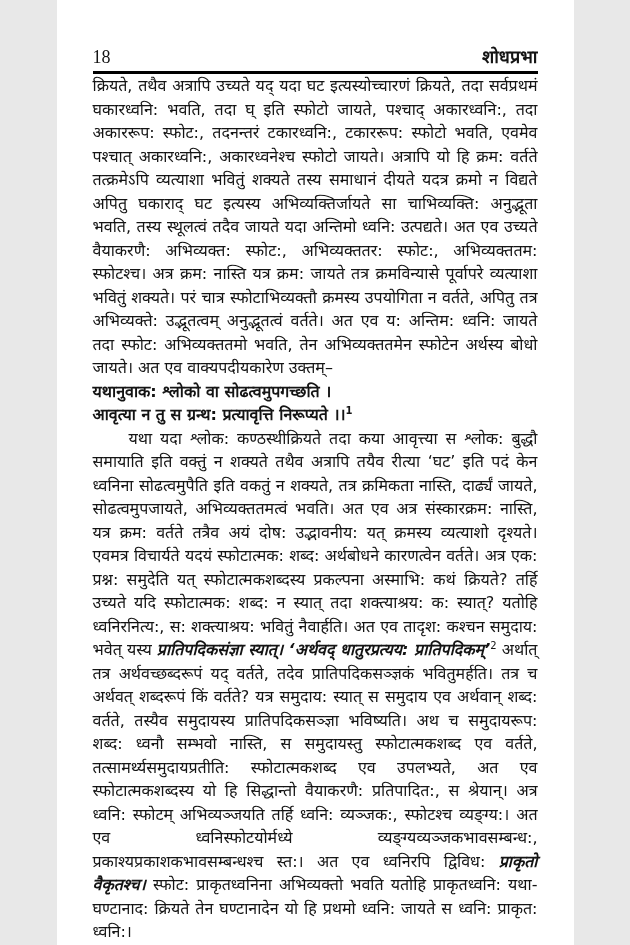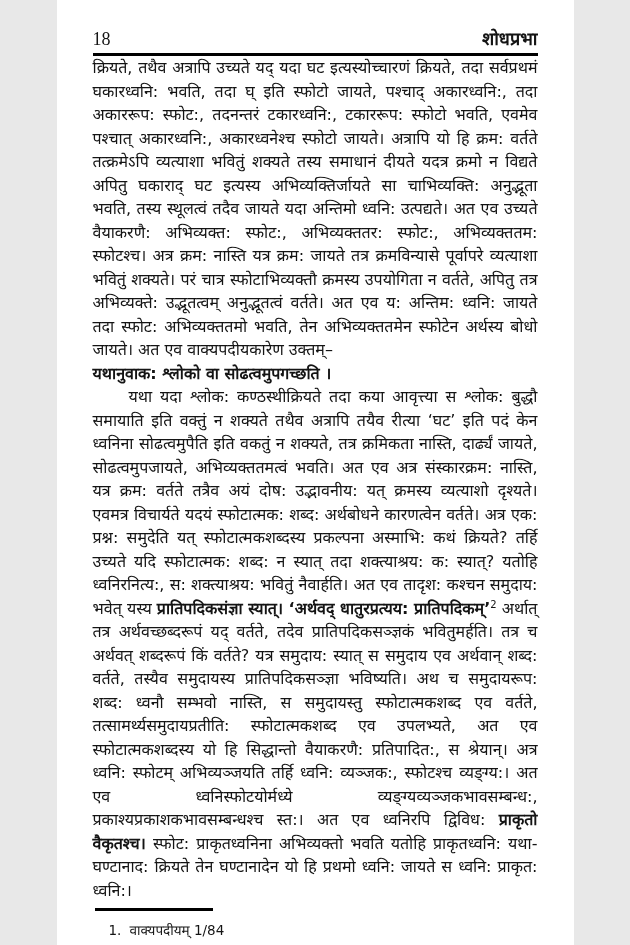--- a/index.html
+++ b/index.html
@@ -10,21 +10,21 @@
   .page {
     position: relative;
     width: 517px;
     height: 945px;
     margin: 0 auto;
     background: #ffffff;
     color: #141414;
     font-family: "DejaVu Sans", sans-serif;
     overflow: hidden;
     box-sizing: border-box;
-    padding: 0 36px;
+    padding: 18px 36px;
   }
   .page-header {
     display: flex;
     justify-content: space-between;
     align-items: flex-end;
     padding-top: 30px;
     padding-bottom: 5px;
     border-bottom: 3px solid #000;
   }
   .page-number {
@@ -52,20 +52,21 @@
     text-align: left;
     font-weight: bold;
     margin: 0 70px 0 0;
   }
   .verse-line sup, .para sup {
     font-size: 10px;
     line-height: 0;
   }
   .bold {
     font-weight: bold;
+    font-style: italic;
   }
   .page-footer {
     margin-top: 6px;
   }
   .footnote-rule {
     width: 118px;
     height: 0;
     border-top: 3px solid #000;
     margin: 4px 0 6px 2px;
   }
@@ -87,20 +88,21 @@
     <span class="page-number">18</span>
     <span class="journal-title">शोधप्रभा</span>
   </header>
 
   <main class="page-body">
 
     <p class="para">क्रियते, तथैव अत्रापि उच्यते यद् यदा घट इत्यस्योच्चारणं क्रियते, तदा सर्वप्रथमं घकारध्वनि: भवति, तदा घ् इति स्फोटो जायते, पश्चाद् अकारध्वनि:, तदा अकाररूप: स्फोट:, तदनन्तरं टकारध्वनि:, टकाररूप: स्फोटो भवति, एवमेव पश्चात् अकारध्वनि:, अकारध्वनेश्च स्फोटो जायते। अत्रापि यो हि क्रम: वर्तते तत्क्रमेऽपि व्यत्याशा भवितुं शक्यते तस्य समाधानं दीयते यदत्र क्रमो न विद्यते अपितु घकाराद् घट इत्यस्य अभिव्यक्तिर्जायते सा चाभिव्यक्ति: अनुद्भूता भवति, तस्य स्थूलत्वं तदैव जायते यदा अन्तिमो ध्वनि: उत्पद्यते। अत एव उच्यते वैयाकरणै: अभिव्यक्त: स्फोट:, अभिव्यक्ततर: स्फोट:, अभिव्यक्ततम: स्फोटश्च। अत्र क्रम: नास्ति यत्र क्रम: जायते तत्र क्रमविन्यासे पूर्वापरे व्यत्याशा भवितुं शक्यते। परं चात्र स्फोटाभिव्यक्तौ क्रमस्य उपयोगिता न वर्तते, अपितु तत्र अभिव्यक्ते: उद्भूतत्वम् अनुद्भूतत्वं वर्तते। अत एव य: अन्तिम: ध्वनि: जायते तदा स्फोट: अभिव्यक्ततमो भवति, तेन अभिव्यक्ततमेन स्फोटेन अर्थस्य बोधो जायते। अत एव वाक्यपदीयकारेण उक्तम्–</p>
 
     <div class="verse">
       <div class="verse-line">यथानुवाक: श्लोको वा सोढत्वमुपगच्छति ।</div>
+      <div class="verse-line"><span>आवृत्या न तु स ग्रन्थ: प्रत्यावृत्ति निरूप्यते ।।</span><sup>1</sup></div>
     </div>
 
     <p class="para indent"><span>यथा यदा श्लोक: कण्ठस्थीक्रियते तदा कया आवृत्त्या स श्लोक: बुद्धौ समायाति इति वक्तुं न शक्यते तथैव अत्रापि तयैव रीत्या ‘घट’ इति पदं केन ध्वनिना सोढत्वमुपैति इति वकतुं न शक्यते, तत्र क्रमिकता नास्ति, दार्ढ्यं जायते, सोढत्वमुपजायते, अभिव्यक्ततमत्वं भवति। अत एव अत्र संस्कारक्रम: नास्ति, यत्र क्रम: वर्तते तत्रैव अयं दोष: उद्भावनीय: यत् क्रमस्य व्यत्याशो दृश्यते। एवमत्र विचार्यते यदयं स्फोटात्मक: शब्द: अर्थबोधने कारणत्वेन वर्तते। अत्र एक: प्रश्न: समुदेति यत् स्फोटात्मकशब्दस्य प्रकल्पना अस्माभि: कथं क्रियते? तर्हि उच्यते यदि स्फोटात्मक: शब्द: न स्यात् तदा शक्त्याश्रय: क: स्यात्? यतोहि ध्वनिरनित्य:, स: शक्त्याश्रय: भवितुं नैवार्हति। अत एव तादृश: कश्चन समुदाय: भवेत् यस्य </span><span class="bold">प्रातिपदिकसंज्ञा स्यात्। ‘अर्थवद् धातुरप्रत्यय: प्रातिपदिकम्’</span><sup>2</sup><span> अर्थात् तत्र अर्थवच्छब्दरूपं यद् वर्तते, तदेव प्रातिपदिकसञ्ज्ञकं भवितुमर्हति। तत्र च अर्थवत् शब्दरूपं किं वर्तते? यत्र समुदाय: स्यात् स समुदाय एव अर्थवान् शब्द: वर्तते, तस्यैव समुदायस्य प्रातिपदिकसञ्ज्ञा भविष्यति। अथ च समुदायरूप: शब्द: ध्वनौ सम्भवो नास्ति, स समुदायस्तु स्फोटात्मकशब्द एव वर्तते, तत्सामर्थ्यसमुदायप्रतीति: स्फोटात्मकशब्द एव उपलभ्यते, अत एव स्फोटात्मकशब्दस्य यो हि सिद्धान्तो वैयाकरणै: प्रतिपादित:, स श्रेयान्। अत्र ध्वनि: स्फोटम् अभिव्यञ्जयति तर्हि ध्वनि: व्यञ्जक:, स्फोटश्च व्यङ्ग्य:। अत एव ध्वनिस्फोटयोर्मध्ये व्यङ्ग्यव्यञ्जकभावसम्बन्ध:, प्रकाश्यप्रकाशकभावसम्बन्धश्च स्त:। अत एव ध्वनिरपि द्विविध: </span><span class="bold">प्राकृतो वैकृतश्च।</span><span> स्फोट: प्राकृतध्वनिना अभिव्यक्तो भवति यतोहि प्राकृतध्वनि: यथा- घण्टानाद: क्रियते तेन घण्टानादेन यो हि प्रथमो ध्वनि: जायते स ध्वनि: प्राकृत: ध्वनि:।</span></p>
 
   </main>
 
   <footer class="page-footer">
     <div class="footnote-rule"></div>
     <div class="footnote"><span class="fn-label">1.</span><span>वाक्यपदीयम् 1/84</span></div>
     <div class="footnote"><span class="fn-label">2.</span><span>अष्टाध्यायी सूत्रपाठ: 2/2/45</span></div>

